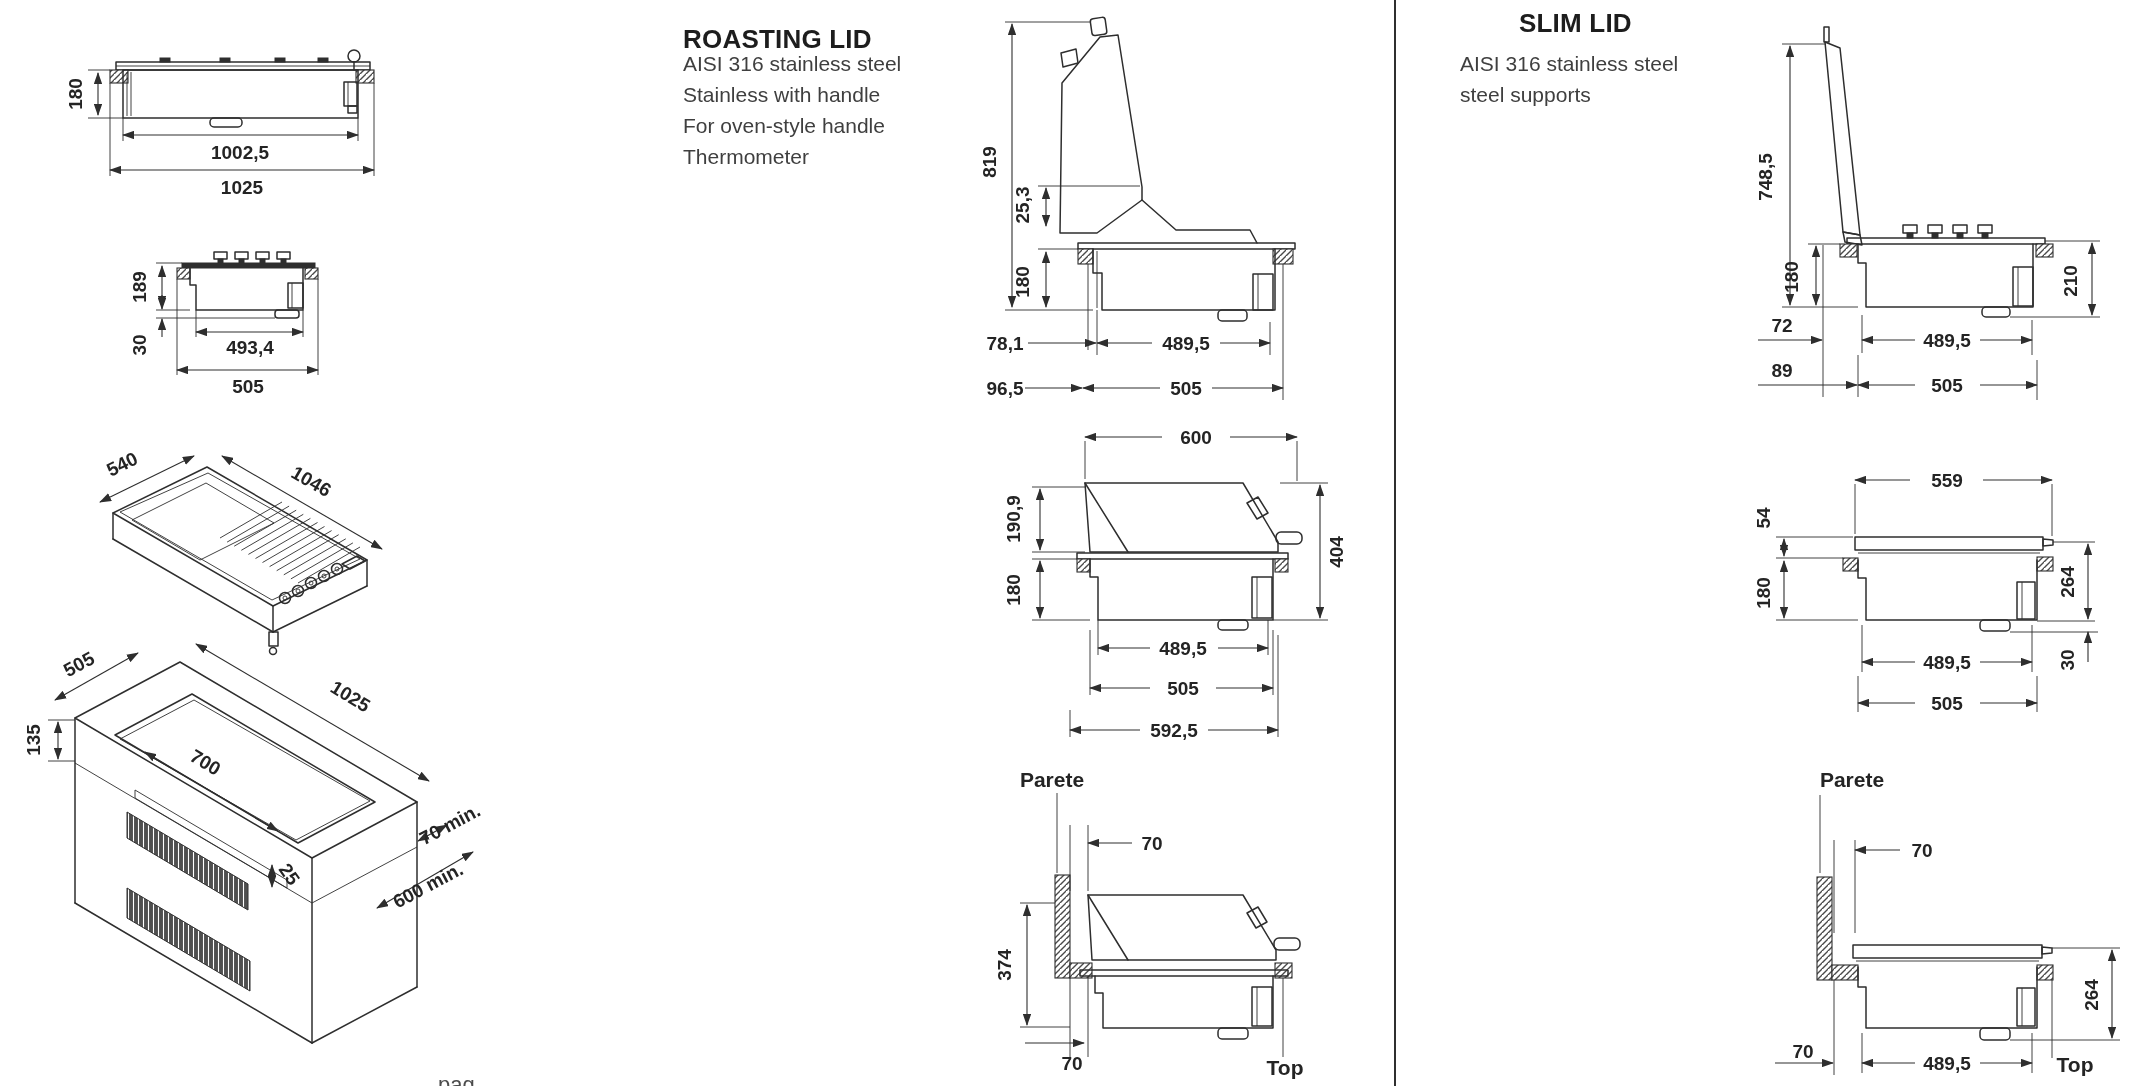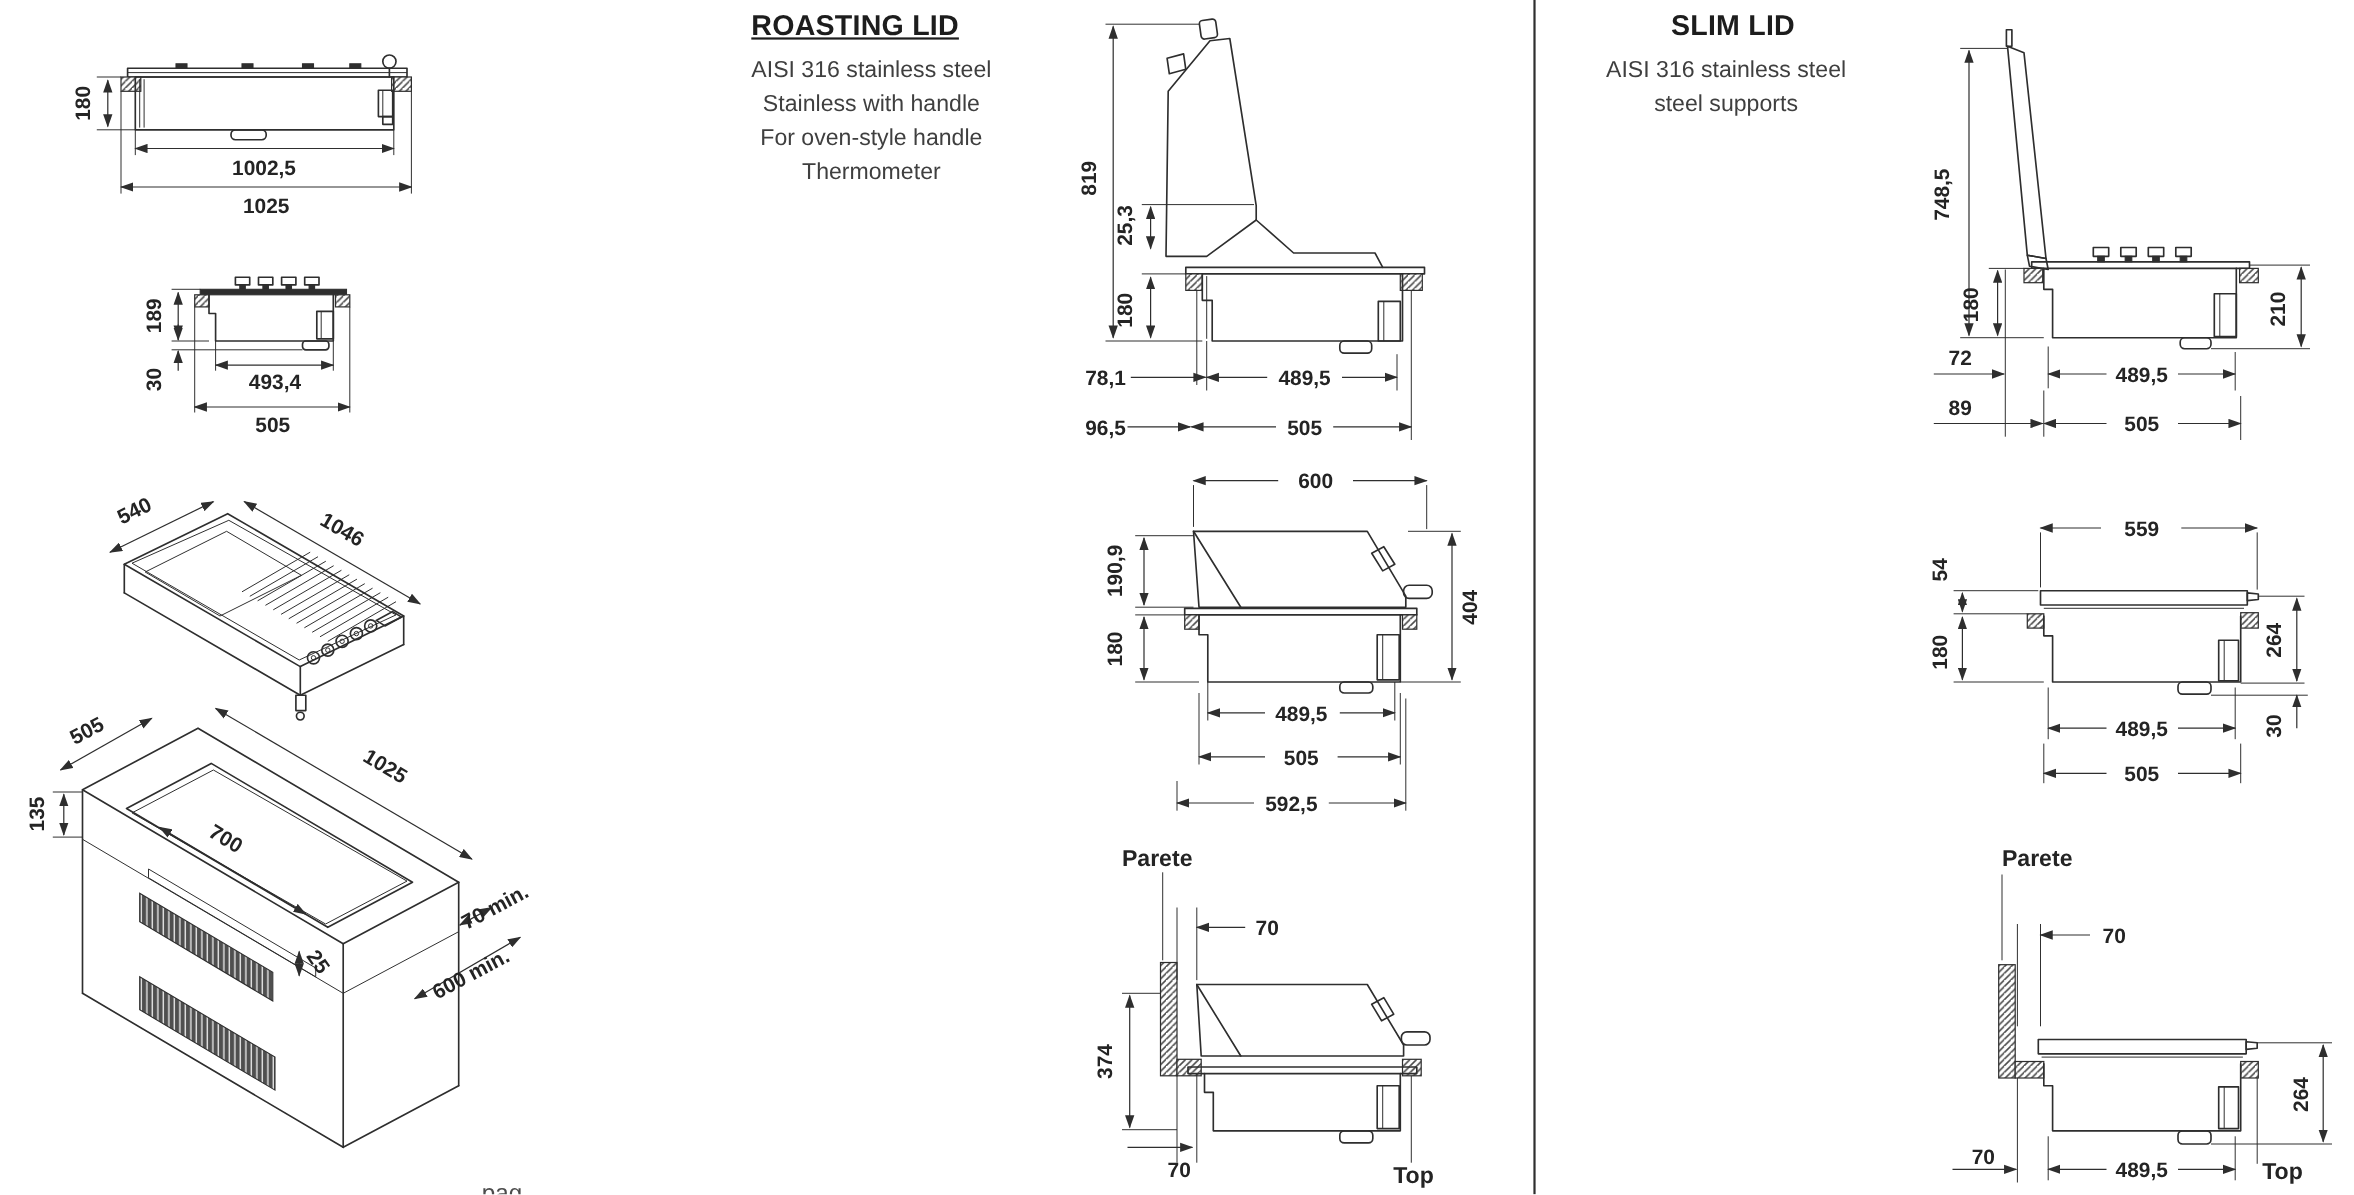--- a/index.html
+++ b/index.html
@@ -1,21 +1,21 @@
 <!DOCTYPE html>
 <html><head>
 <meta charset="utf-8">
 <style>
   html,body{margin:0;padding:0;background:#ffffff;}
   #canvas{position:relative;width:2140px;height:1086px;background:#ffffff;overflow:hidden;
           font-family:"Liberation Sans",sans-serif;color:#2b2b2b;}
   .abs{position:absolute;}
   .divider{position:absolute;width:2px;background:#2f2f2f;}
   .sec-title{font-size:26px;font-weight:bold;color:#1d1d1d;letter-spacing:.2px;}
-  .feature{font-size:21px;color:#3f3f3f;line-height:31px;text-align:center;}
+  .feature{font-size:21px;color:#3f3f3f;line-height:31px;}
   .pag{font-size:22px;color:#4c4c4c;}
   svg{position:absolute;overflow:visible;}
   svg .ln{fill:none;stroke:#2e2e2e;stroke-width:1.5;stroke-linejoin:round;stroke-linecap:round;}
   svg .fat{fill:#2e2e2e;stroke:#2e2e2e;}
   svg .thin{fill:none;stroke:#2e2e2e;stroke-width:0.9;}
   svg .dim{fill:none;stroke:#2e2e2e;stroke-width:1.1;}
   svg .hatch{fill:url(#hatchPat);stroke:#2e2e2e;stroke-width:1.1;}
   svg .grille{fill:url(#grillePat);stroke:#2e2e2e;stroke-width:1;}
   svg text{font-family:"Liberation Sans",sans-serif;fill:#242424;}
   svg .dtx{font-size:19px;font-weight:bold;}
@@ -178,21 +178,21 @@
     <line class="dim" x1="176" y1="4" x2="409" y2="141" marker-start="url(#arw)" marker-end="url(#arw)"></line>
     <text class="dtx" x="327" y="62" text-anchor="middle" transform="rotate(31 327 62)">1025</text>
     <line class="dim" x1="398" y1="201" x2="427" y2="185" marker-start="url(#arw)" marker-end="url(#arw)"></line>
     <text class="dtx" x="433" y="190" text-anchor="middle" transform="rotate(-28 433 190)">70 min.</text>
     <line class="dim" x1="357" y1="268" x2="453" y2="212" marker-start="url(#arw)" marker-end="url(#arw)"></line>
     <text class="dtx" x="411" y="251" text-anchor="middle" transform="rotate(-28 411 251)">600 min.</text>
   </svg>
 
   <div class="abs pag" style="left:438px;top:1072px;">pag</div>
 
-  <div class="abs sec-title" style="left:683px;top:8px;text-decoration:underline;">ROASTING LID</div>
+  <div class="abs sec-title" style="left:683px;top:24px;">ROASTING LID</div>
   <div class="abs" style="left:683px;top:48px;">
     <div class="feature">AISI 316 stainless steel</div>
     <div class="feature">Stainless with handle</div>
     <div class="feature">For oven-style handle</div>
     <div class="feature">Thermometer</div>
   </div>
 
   <svg class="abs" style="left:980px;top:10px;" width="410" height="412" viewBox="0 0 410 412">
     <polygon class="ln" points="80,223 82,73 120,27 138,25 162,177 162,190 117,223"></polygon>
     <rect class="ln" x="111" y="8" width="15" height="17" rx="3" transform="rotate(-8 118 16)"></rect>

